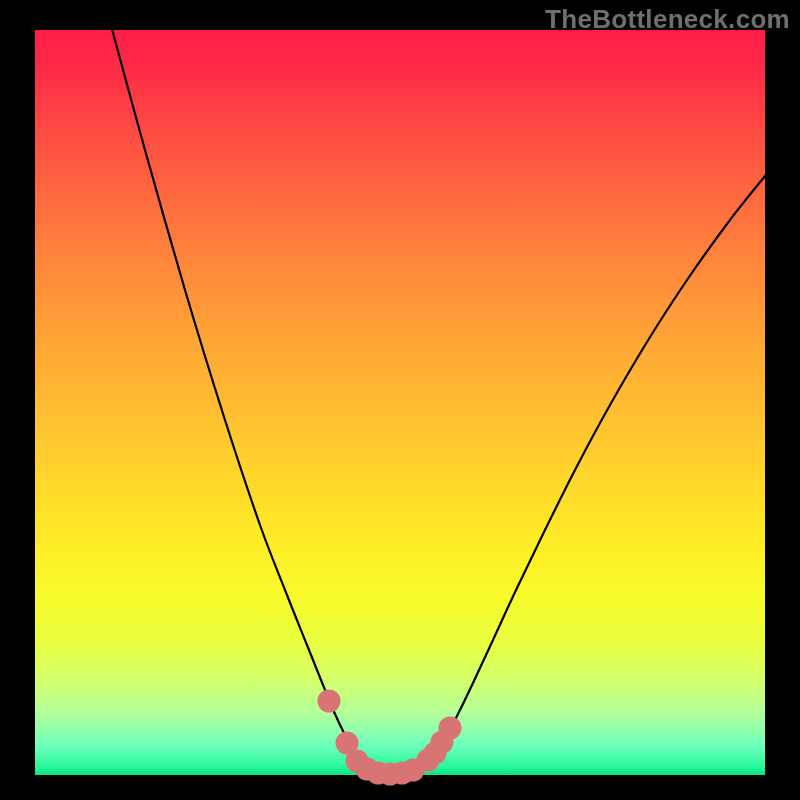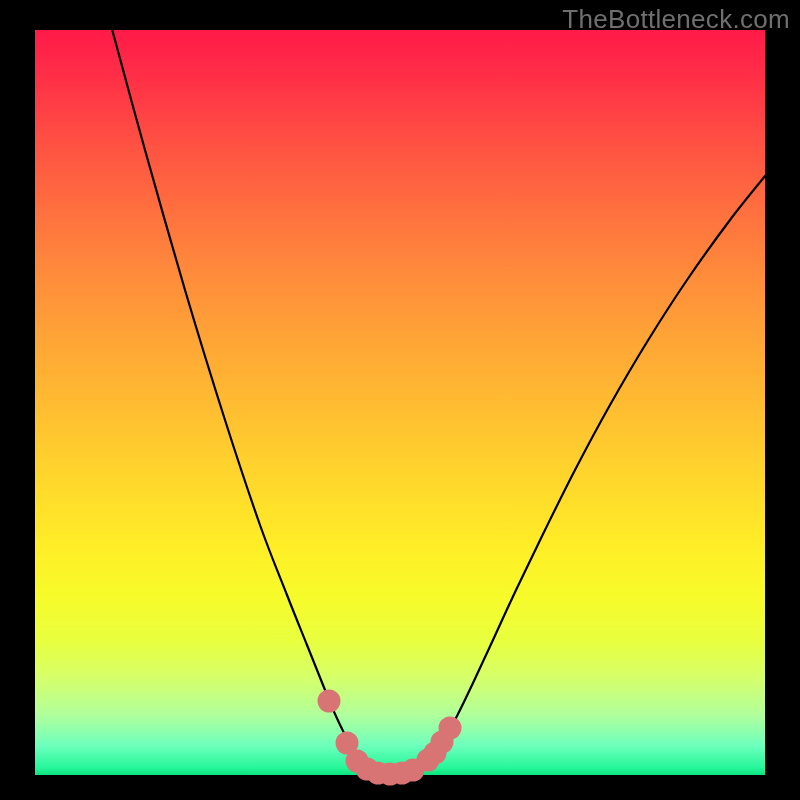--- a/index.html
+++ b/index.html
@@ -44,21 +44,21 @@
       #27f79a 99%,
       #0be37d 100%
     );
   }
   .watermark {
     position: absolute;
     top: 4px;
     right: 10px;
     color: #6f6f6f;
     font-size: 26px;
-    font-weight: 400;
+    font-weight: 700;
     letter-spacing: 0.3px;
     user-select: none;
     margin-left: 43px;
   }
   svg.curve {
     position: absolute;
     left: 0;
     top: 0;
     width: 730px;
     height: 745px;

